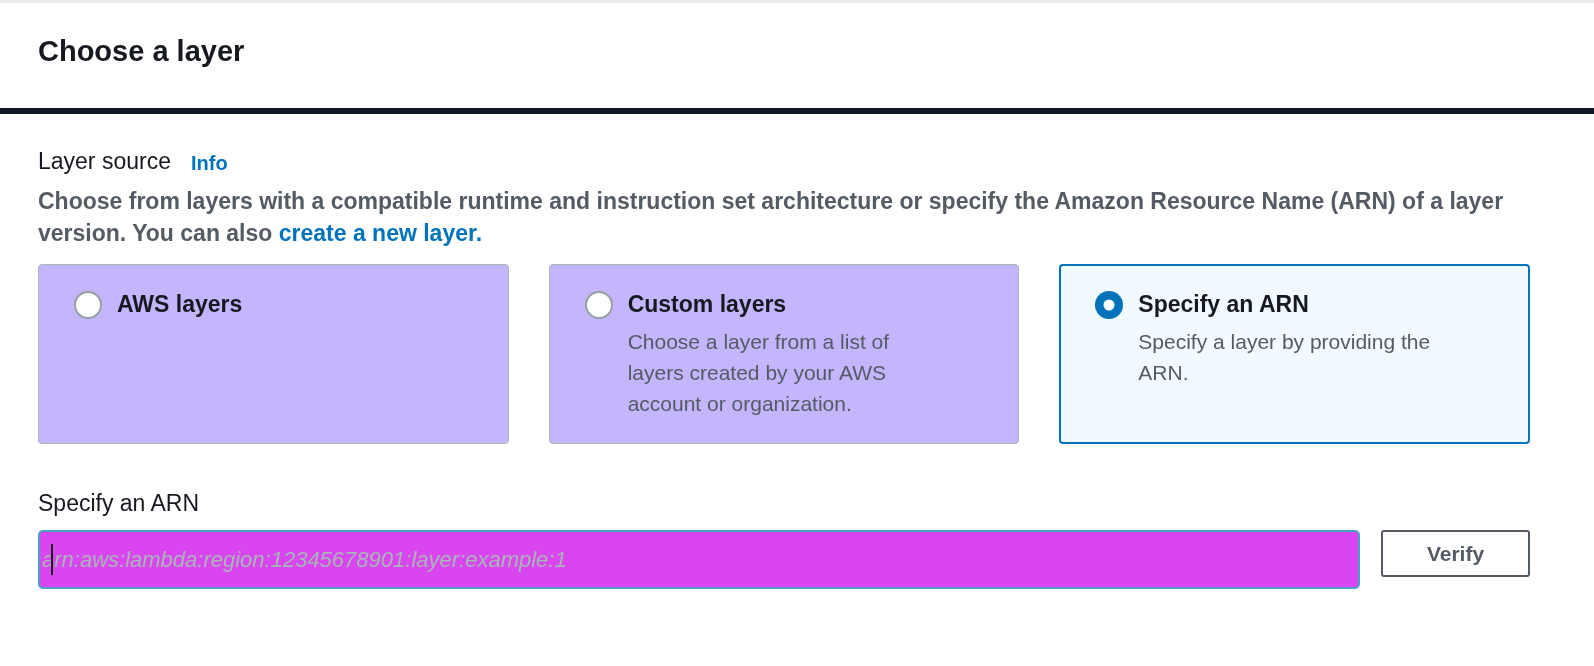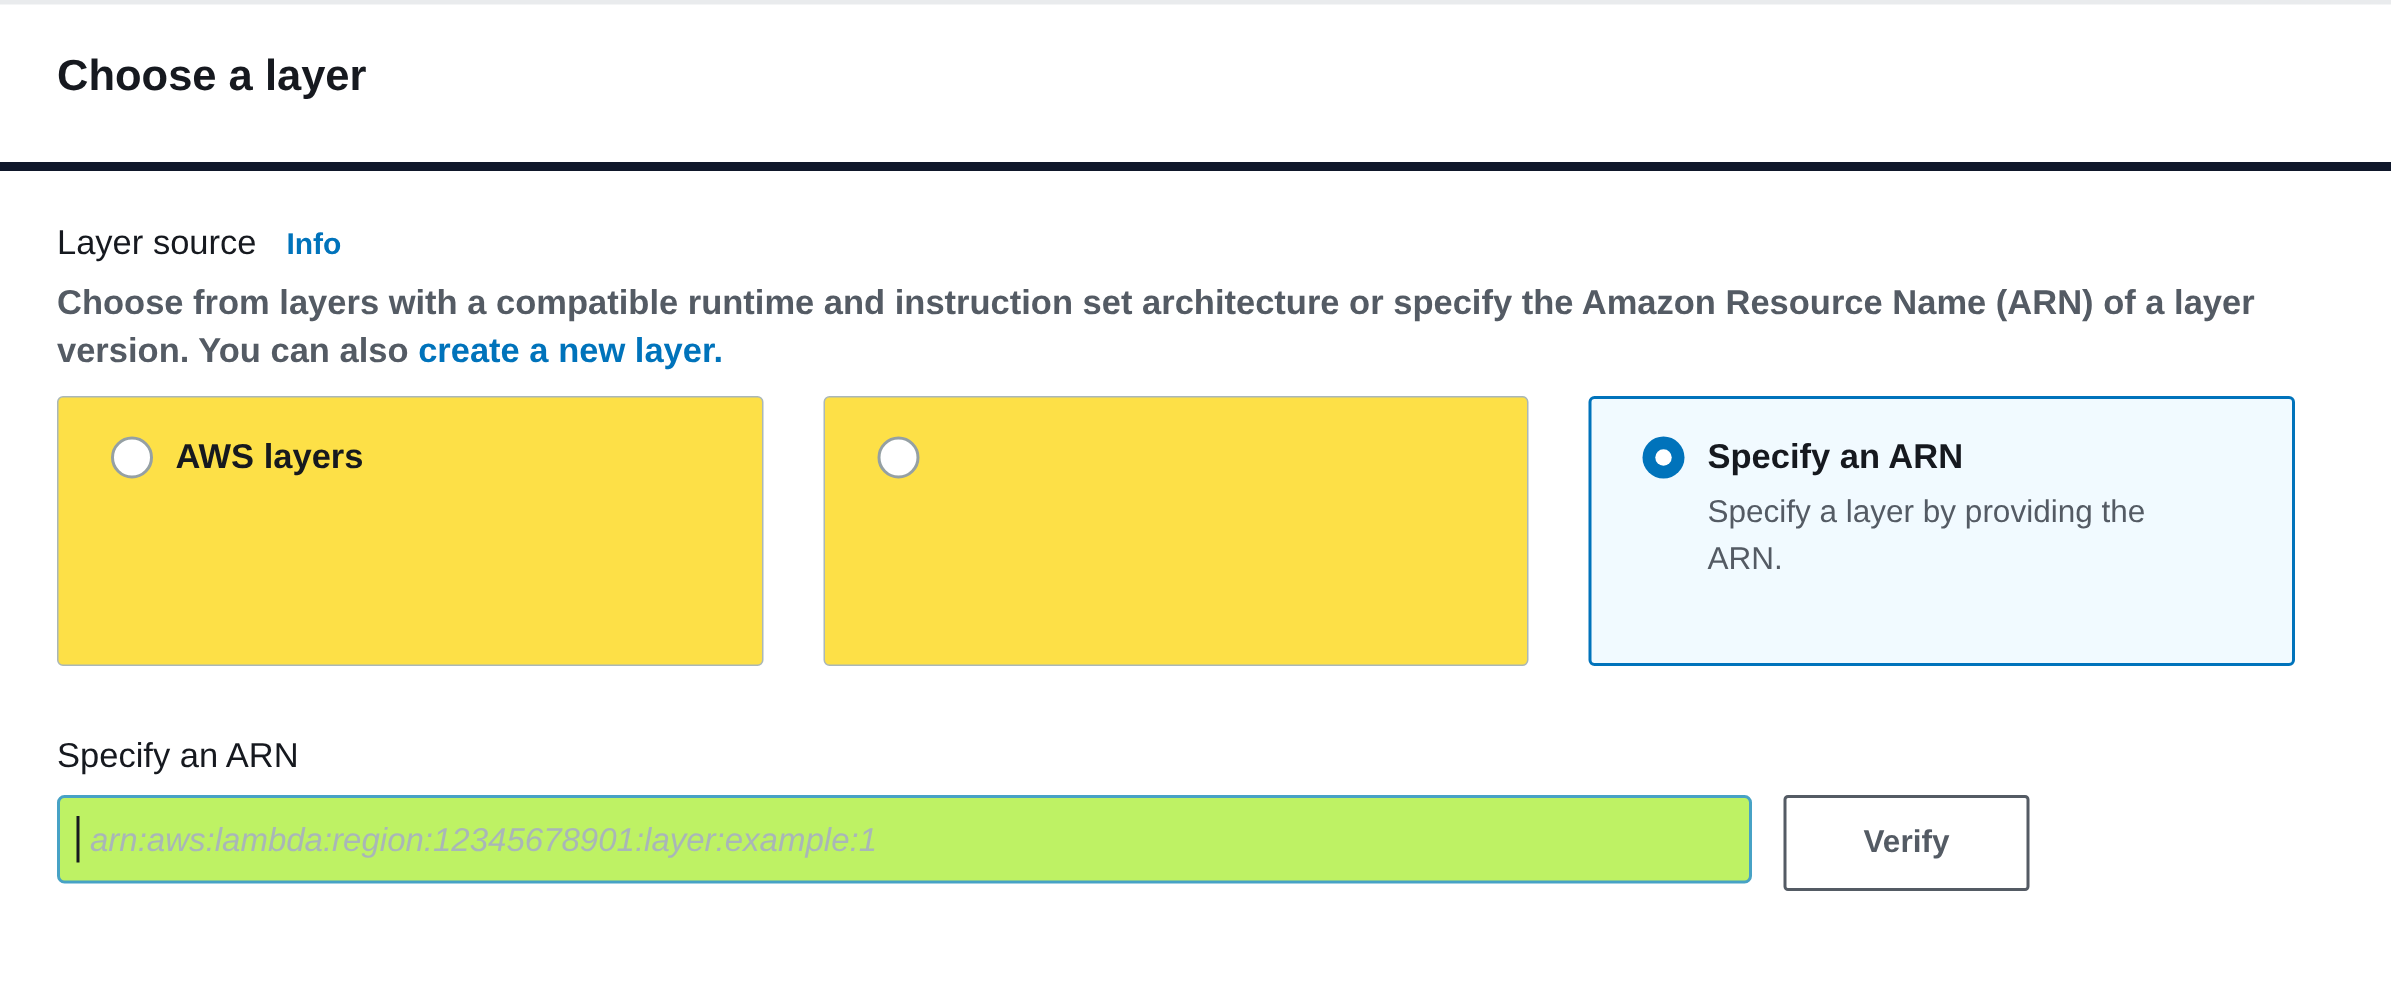--- a/index.html
+++ b/index.html
@@ -14,41 +14,41 @@
   main { padding: 34px 64px 0 38px; }
 
   .label-row { display: flex; align-items: flex-end; }
   .field-label { font-size: 23px; color: #16191f; }
   .info-link { margin-left: 20px; font-size: 20px; font-weight: 700; color: #0073bb; text-decoration: none; cursor: pointer; }
 
   .field-desc { margin-top: 10px; font-size: 23px; line-height: 32px; color: #545b64; font-weight: bold; }
   .field-desc a { color: #0073bb; text-decoration: none; cursor: pointer; }
 
   .cards { margin-top: 15px; display: grid; grid-template-columns: repeat(3, 1fr); grid-gap: 40px; }
-  .option-card { height: 180px; background: #fde047; border: 1px solid #aab7b8; border-radius: 4px; padding: 24px 20px 0 35px; display: flex; align-items: flex-start; cursor: pointer; }
+  .option-card { height: 180px; background: #c4b5fd; border: 1px solid #aab7b8; border-radius: 4px; padding: 24px 20px 0 35px; display: flex; align-items: flex-start; cursor: pointer; }
   .option-card.selected { border: 2px solid #0073bb; background: #f1faff; padding: 23px 19px 0 34px; }
 
   .radio { flex: 0 0 28px; width: 28px; height: 28px; border: 2px solid #95a0a4; border-radius: 50%; margin-top: 2px; background: #ffffff; }
   .option-card.selected .radio { border: none; background: #0073bb; position: relative; }
   .option-card.selected .radio::after { content: ""; position: absolute; top: 50%; left: 50%; transform: translate(-50%,-50%); width: 11px; height: 11px; border-radius: 50%; background: #ffffff; }
 
   .opt-text { margin-left: 15px; }
   .opt-title { font-size: 23px; font-weight: 700; line-height: 30px; color: #16191f; }
   .opt-desc { margin-top: 7px; font-size: 21px; line-height: 31px; color: #545b64; max-width: 312px; }
 
   .arn-title { margin-top: 46px; font-size: 23px; font-weight: 400; color: #16191f; }
   .arn-desc { margin-top: 9px; font-size: 21px; color: #545b64; }
 
   .input-row { margin-top: 13px; display: flex; align-items: flex-start; }
   .input-wrap { position: relative; }
-  .arn-input { width: 1130px; height: 59px; border: 2px solid #47a2c5; border-radius: 5px; padding: 0 20px; font-size: 22px; font-family: "Liberation Sans", sans-serif; color: #16191f; outline: none; background: #bef264; }
+  .arn-input { width: 1322px; height: 59px; border: 2px solid #47a2c5; border-radius: 5px; padding: 0 2px; font-size: 22px; font-family: "Liberation Sans", sans-serif; color: #16191f; outline: none; background: #d946ef; }
   .arn-input::placeholder { font-style: italic; color: #a9b6b8; opacity: 1; }
   .caret { position: absolute; left: 13px; top: 14px; width: 2px; height: 31px; background: #16191f; }
 
-  .verify-btn { margin-left: 21px; width: 164px; height: 64px; background: #ffffff; border: 2px solid #545b64; border-radius: 3px; font-size: 21px; font-weight: 700; color: #545b64; font-family: "Liberation Sans", sans-serif; cursor: pointer; }
+  .verify-btn { margin-left: 21px; width: 164px; height: 47px; background: #ffffff; border: 2px solid #545b64; border-radius: 3px; font-size: 21px; font-weight: 700; color: #545b64; font-family: "Liberation Sans", sans-serif; cursor: pointer; }
 </style>
 </head>
 <body>
 
 <div class="top-strip"></div>
 
 <header class="panel-header">
   <h1>Choose a layer</h1>
 </header>
 
@@ -69,20 +69,24 @@
 
     <div class="option-card">
       <span class="radio"></span>
       <div class="opt-text">
         <div class="opt-title">AWS layers</div>
       </div>
     </div>
 
     <div class="option-card">
       <span class="radio"></span>
+      <div class="opt-text">
+        <div class="opt-title">Custom layers</div>
+        <div class="opt-desc">Choose a layer from a list of layers created by your AWS account or organization.</div>
+      </div>
     </div>
 
     <div class="option-card selected">
       <span class="radio"></span>
       <div class="opt-text">
         <div class="opt-title">Specify an ARN</div>
         <div class="opt-desc">Specify a layer by providing the ARN.</div>
       </div>
     </div>
 

